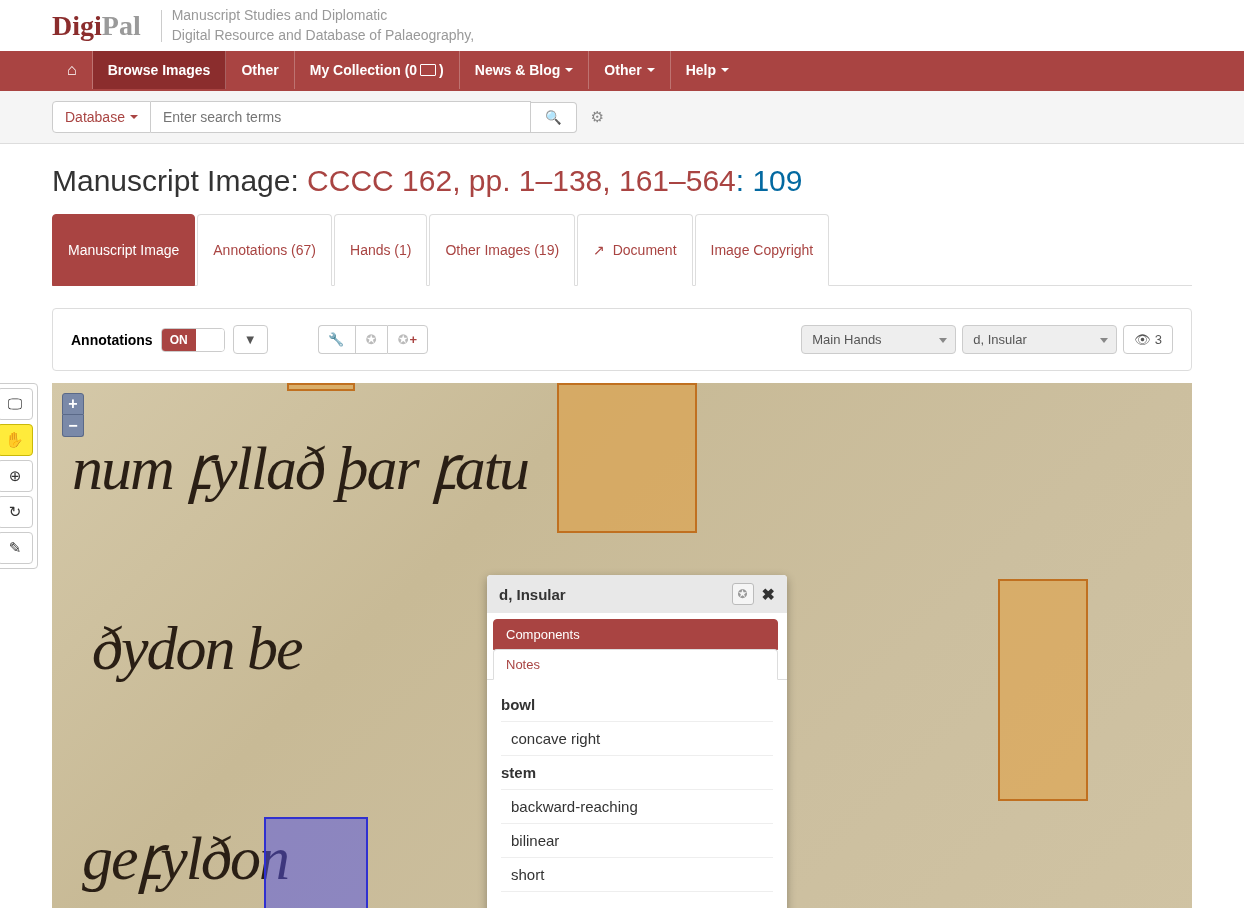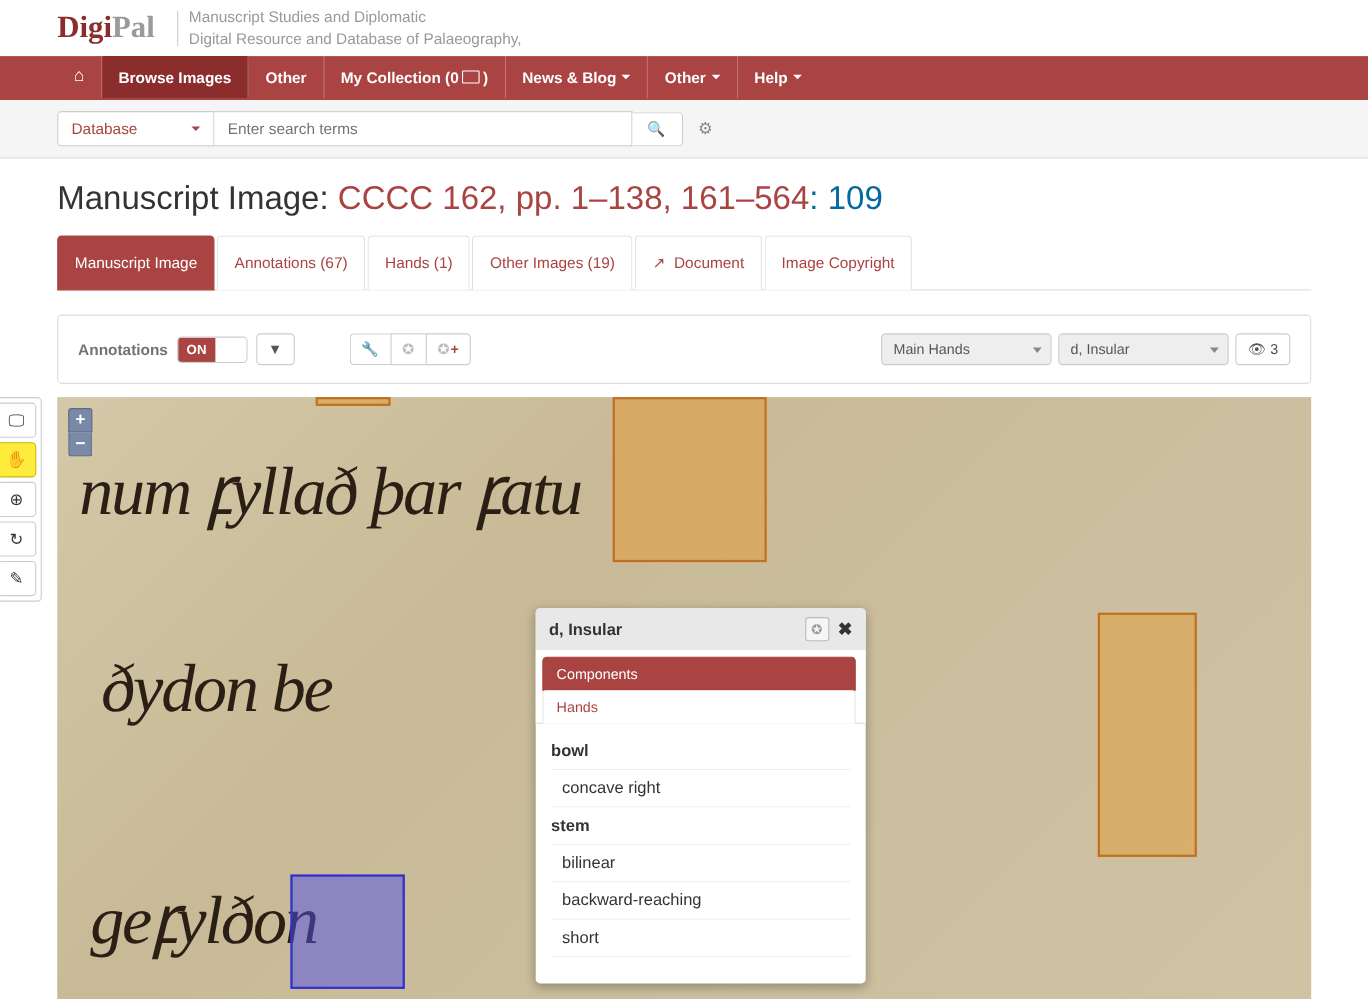--- a/index.html
+++ b/index.html
@@ -19,40 +19,40 @@
 .nav-item { color: #fff; padding: 10px 15px; cursor: pointer; font-weight: bold; font-size: 14px; display: flex; align-items: center; border-right: 1px solid rgba(255,255,255,0.25); }
 .nav-item.active { background: #8b2d2d; }
 .nav-item:last-child { border-right: none; }
 .caret { display: inline-block; width: 0; height: 0; margin-left: 5px; border-top: 4px solid #fff; border-left: 4px solid transparent; border-right: 4px solid transparent; }
 .home-icon { font-size: 16px; }
 .picture-icon { display: inline-block; width: 16px; height: 12px; border: 1.5px solid #fff; margin: 0 3px; position: relative; border-radius: 1px; }
 
 
 .search-row { background: #f5f5f5; border-bottom: 1px solid #ddd; padding: 10px 0; }
 .search-inner { width: 1170px; margin: 0 auto; padding: 0 15px; display: flex; align-items: center; gap: 0; }
-.db-btn { background: #fff; border: 1px solid #ccc; padding: 7px 12px; border-radius: 4px 0 0 4px; color: #a94442; cursor: pointer; display: flex; align-items: center; font-size: 14px; gap: 44px; }
+.db-btn { background: #fff; border: 1px solid #ccc; padding: 7px 12px; border-radius: 4px 0 0 4px; color: #a94442; cursor: pointer; display: flex; align-items: center; font-size: 14px; }
 .search-input { border: 1px solid #ccc; padding: 7px 12px; width: 380px; font-size: 14px; border-left: none; }
 .search-btn { background: #fff; border: 1px solid #ccc; border-left: none; padding: 7px 14px; border-radius: 0 4px 4px 0; color: #a94442; cursor: pointer; }
 .gear-btn { color: #888; margin-left: 14px; cursor: pointer; font-size: 15px; }
 
 
 .page-title { font-size: 30px; font-weight: 500; padding: 20px 0 16px; color: #333; }
 .title-link { color: #a94442; }
 .title-suffix { color: #0369a1; }
 
 
 .tabs { display: flex; border-bottom: 1px solid #ddd; margin-bottom: 22px; }
-.tab { padding: 16px 15px; border: 1px solid transparent; border-radius: 4px 4px 0 0; color: #a94442; cursor: pointer; margin-right: 2px; margin-bottom: -1px; font-size: 14px; }
+.tab { padding: 27px 15px; border: 1px solid transparent; border-radius: 4px 4px 0 0; color: #a94442; cursor: pointer; margin-right: 2px; margin-bottom: -1px; font-size: 14px; }
 .tab.active { background: #a94442; color: #fff; border-color: #a94442; }
 .tabs .tab:not(.active) { border: 1px solid #ddd; border-bottom: 1px solid #fff; background: #fff; }
 .ext-icon { display: inline-block; margin-right: 4px; }
 
 
 .toolbar { border: 1px solid #ddd; border-radius: 4px; padding: 16px 18px; display: flex; align-items: center; margin-bottom: 0; }
-.tool-label { font-weight: bold; margin-right: 8px; font-size: 14px; color: #737373; }
+.tool-label { font-weight: bold; margin-right: 8px; font-size: 14px; color: #000000; }
 .toggle { display: inline-flex; border: 1px solid #ccc; border-radius: 4px; overflow: hidden; margin-right: 8px; }
 .toggle-on { background: #a94442; color: #fff; padding: 4px 8px; font-size: 12px; font-weight: bold; }
 .toggle-off { background: #fff; width: 28px; }
 .sm-btn { background: #fff; border: 1px solid #ccc; padding: 6px 10px; border-radius: 4px; cursor: pointer; color: #555; font-size: 13px; }
 .sm-btn.group-l { border-radius: 4px 0 0 4px; border-right: none; }
 .sm-btn.group-m { border-radius: 0; border-right: none; }
 .sm-btn.group-r { border-radius: 0 4px 4px 0; }
 .spacer { flex: 1; }
 .select-box { border: 1px solid #ccc; border-radius: 4px; padding: 6px 24px 6px 10px; background: #eee; font-size: 13px; color: #555; cursor: pointer; position: relative; min-width: 155px; }
 .select-box::after { content: ""; position: absolute; right: 8px; top: 12px; border-top: 5px solid #888; border-left: 4px solid transparent; border-right: 4px solid transparent; }
@@ -217,26 +217,26 @@
       <div class="popup" style="left:435px; top:192px;">
         <div class="popup-head">
           <div class="popup-title">d, Insular</div>
           <div class="popup-star">
               <span>✪</span>
             </div>
           <div class="popup-close"><span>✖</span></div>
         </div>
         <div class="popup-tabs">
           <div class="popup-tab active">Components</div>
-          <div class="popup-tab inactive">Hands</div>
+          <div class="popup-tab inactive">Notes</div>
         </div>
         <div class="popup-body">
           <div class="comp-group">bowl</div>
           <div class="comp-item">concave right</div>
           <div class="comp-group">stem</div>
+          <div class="comp-item">backward-reaching</div>
           <div class="comp-item">bilinear</div>
-          <div class="comp-item">backward-reaching</div>
           <div class="comp-item">short</div>
         </div>
       </div>
     </div>
   </div>
 </div>
 
 </body></html>

